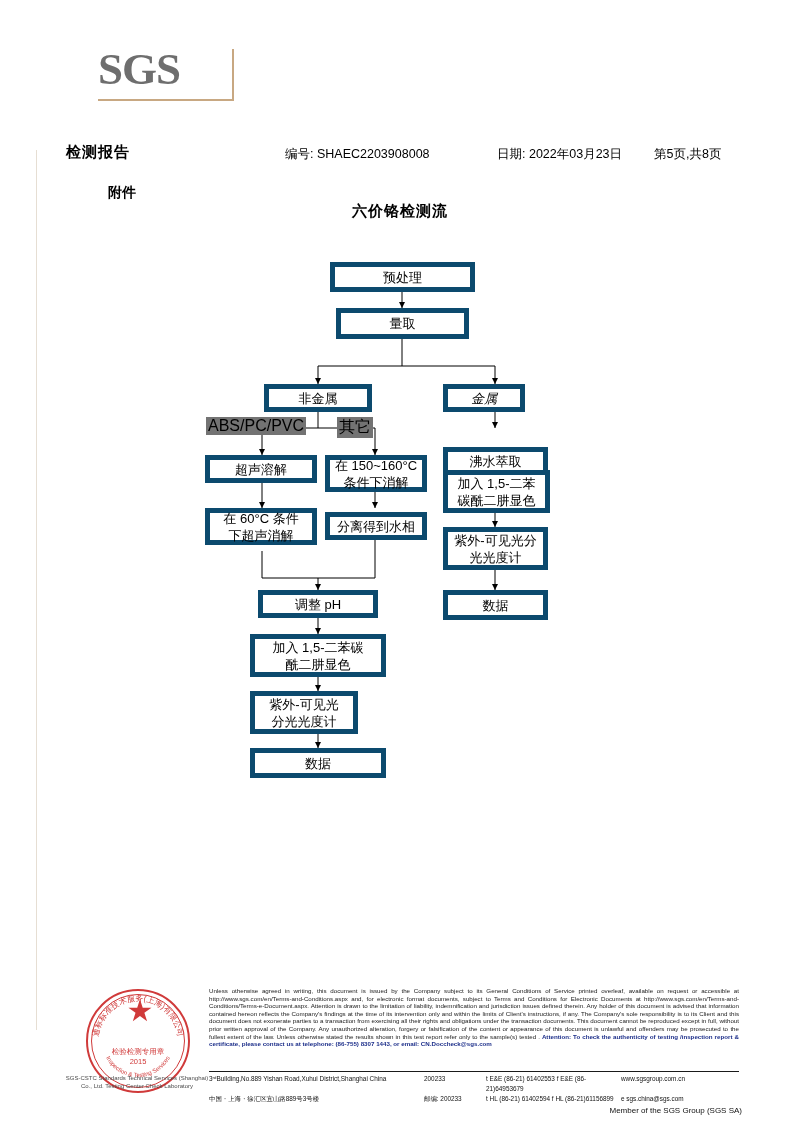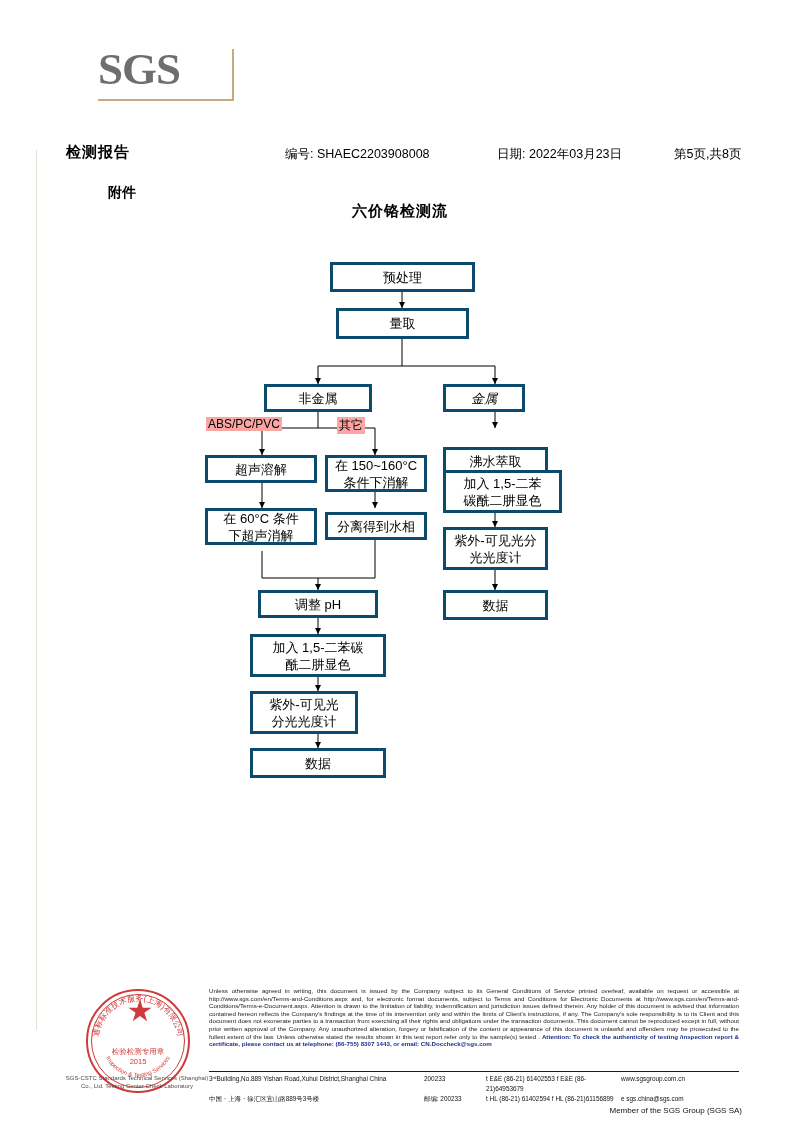--- a/index.html
+++ b/index.html
@@ -72,21 +72,20 @@
     position: absolute;
     left: 497px;
     top: 146px;
     font-size: 12.5px;
   }
   .hdr-page {
     position: absolute;
     left: 654px;
     top: 146px;
     font-size: 12.5px;
-    margin-left: 20px;
   }
   .attach-label {
     position: absolute;
     left: 108px;
     top: 184px;
     font-size: 14px;
     font-weight: bold;
   }
   .flow-title {
     position: absolute;
@@ -103,35 +102,35 @@
   .flow {
     position: absolute;
     left: 0;
     top: 0;
     width: 800px;
     height: 1131px;
     pointer-events: none;
   }
   .node {
     position: absolute;
-    border: 3px solid #0c4a6e;
+    border: 5px solid #0c4a6e;
     background: #fff;
     font-size: 13px;
     line-height: 17px;
     display: flex;
     align-items: center;
     justify-content: center;
     text-align: center;
     box-sizing: border-box;
     padding: 2px 4px;
   }
   .edge-label {
     position: absolute;
-    font-size: 12px;
-    background: #fca5a5;
+    font-size: 16px;
+    background: #737373;
     padding: 0 2px;
     white-space: nowrap;
   }
 
   
   .stamp {
     position: absolute;
     left: 86px;
     top: 989px;
     width: 108px;
@@ -335,21 +334,21 @@
   <div class="node" style="left:325px; top:455px; width:102px; height:37px; white-space:pre-line;">在 150~160°C
 条件下消解</div>
 
   <div class="node" style="left:443px; top:428px; width:105px; height:28px;margin-top:19px;">沸水萃取</div>
 
   <div class="node" style="left:205px; top:508px; width:112px; height:37px; white-space:pre-line;">在 60°C 条件
 下超声消解</div>
 
   <div class="node" style="left:325px; top:512px; width:102px; height:28px;">分离得到水相</div>
 
-  <div class="node" style="left:443px; top:470px; width:119px; height:43px; white-space:pre-line;text-align:center;">加入 1,5-二苯
+  <div class="node" style="left:443px; top:470px; width:107px; height:43px; white-space:pre-line;text-align:center;">加入 1,5-二苯
 碳酰二肼显色</div>
 
   <div class="node" style="left:443px; top:527px; width:105px; height:43px; white-space:pre-line;">紫外-可见光分
 光光度计</div>
 
   <div class="node" style="left:258px; top:590px; width:120px; height:28px;">调整 pH</div>
 
   <div class="node" style="left:443px; top:590px; width:105px; height:30px;">数据</div>
 
   <div class="node" style="left:250px; top:634px; width:136px; height:43px; white-space:pre-line;">加入 1,5-二苯碳

